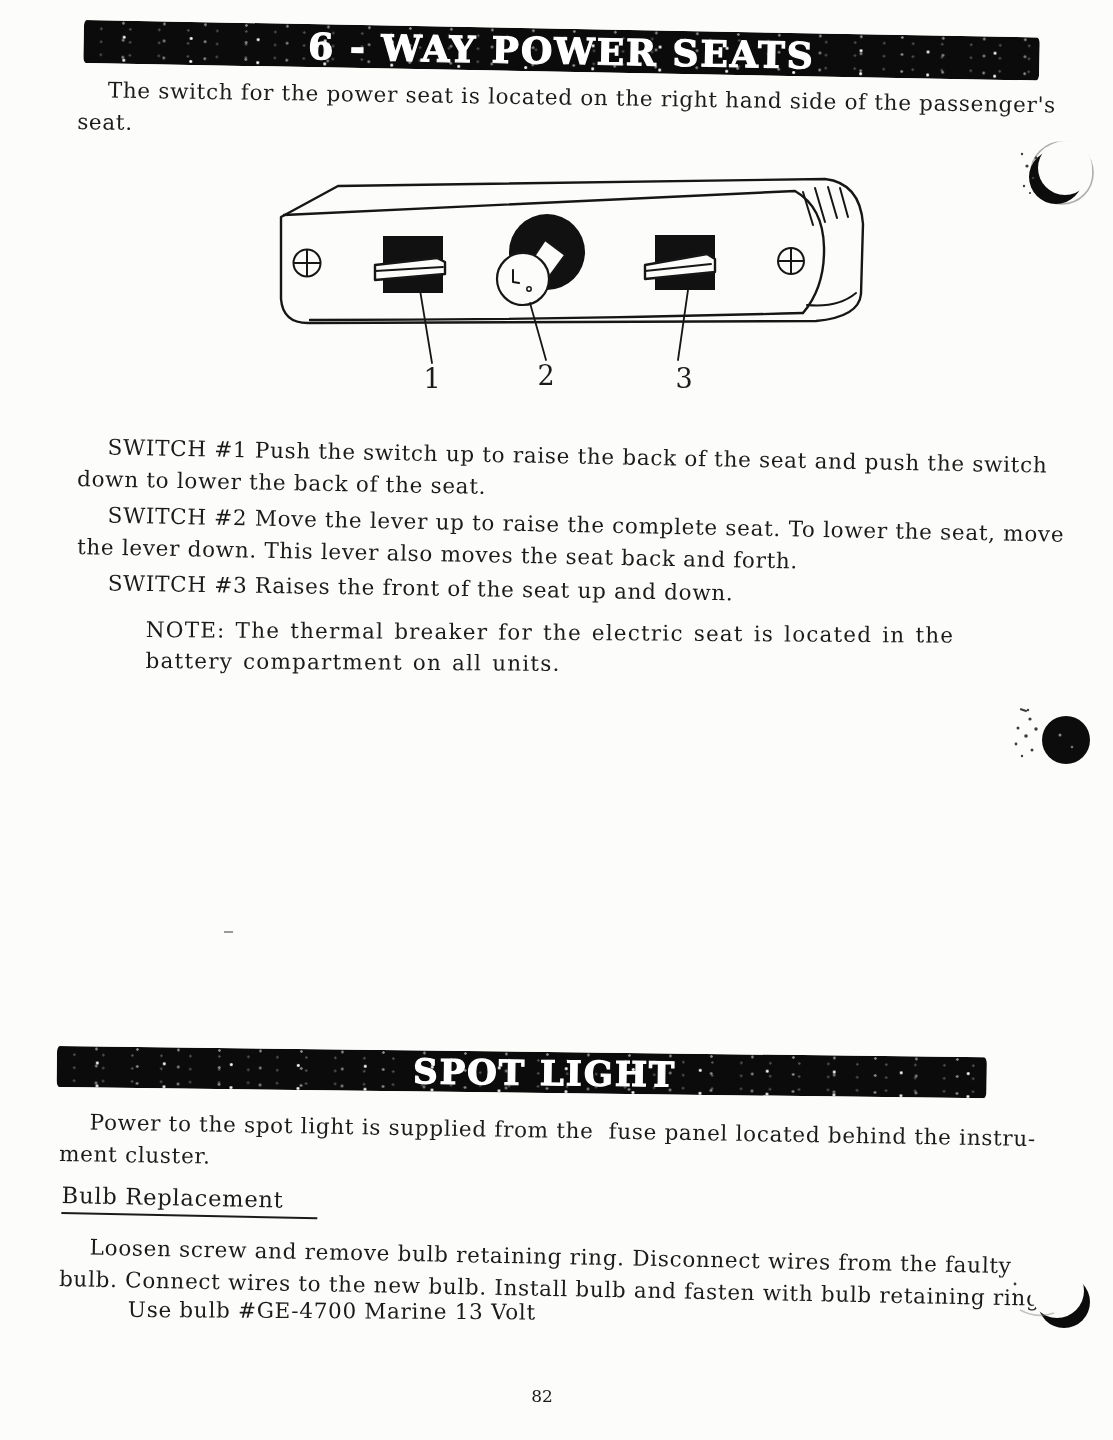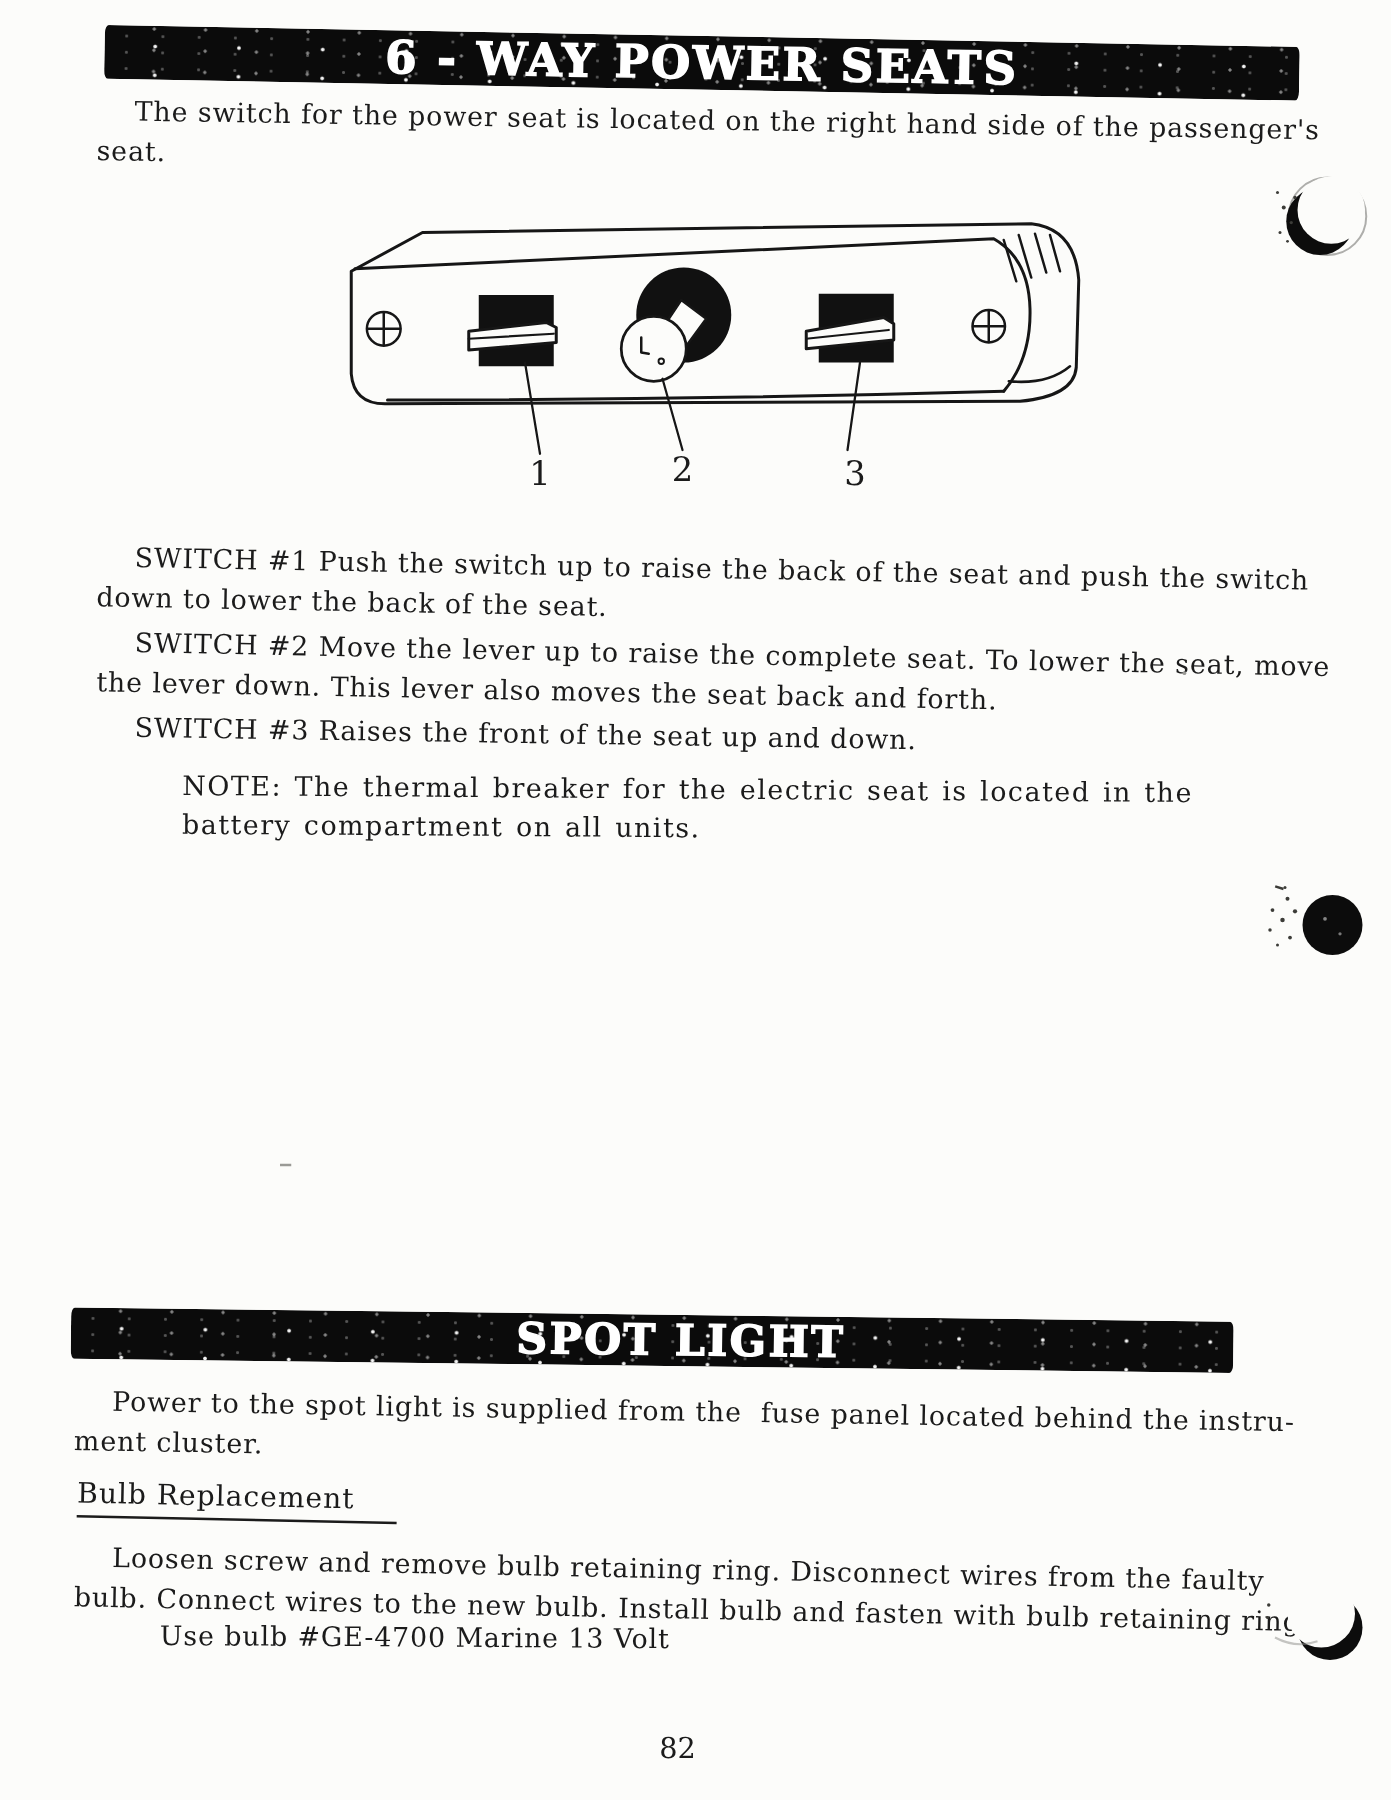--- a/index.html
+++ b/index.html
@@ -43,21 +43,21 @@
                letter-spacing:1.2px; line-height:31px; word-spacing:2px; }
   .p-spot    { left:60px;  top:1106px; width:970px; transform:rotate(1.0deg); }
   .p-bulb    { left:60px;  top:1231px; width:975px; transform:rotate(1.15deg); }
   .p-spec    { left:128px; top:1294px; transform:rotate(0.35deg); }
   .h-bulb {
     position:absolute; left:62px; top:1182px; font-size:22.5px; letter-spacing:0.8px;
     transform:rotate(1.2deg); transform-origin:0 0;
     border-bottom:2.5px solid #1b1b1b; padding:0 34px 4px 0; display:inline-block;
   }
   .page-number { position:absolute; left:512px; top:1386px; width:60px;
-                 text-align:center; font-size:23px; }
+                 text-align:center; font-size:17px; }
   
   .diagram { position:absolute; left:258px; top:162px; }
   
   .artifact { position:absolute; }
   .speck { position:absolute; background:#9a9a96; }
 </style>
 </head>
 <body>
 
 <div class="page">

